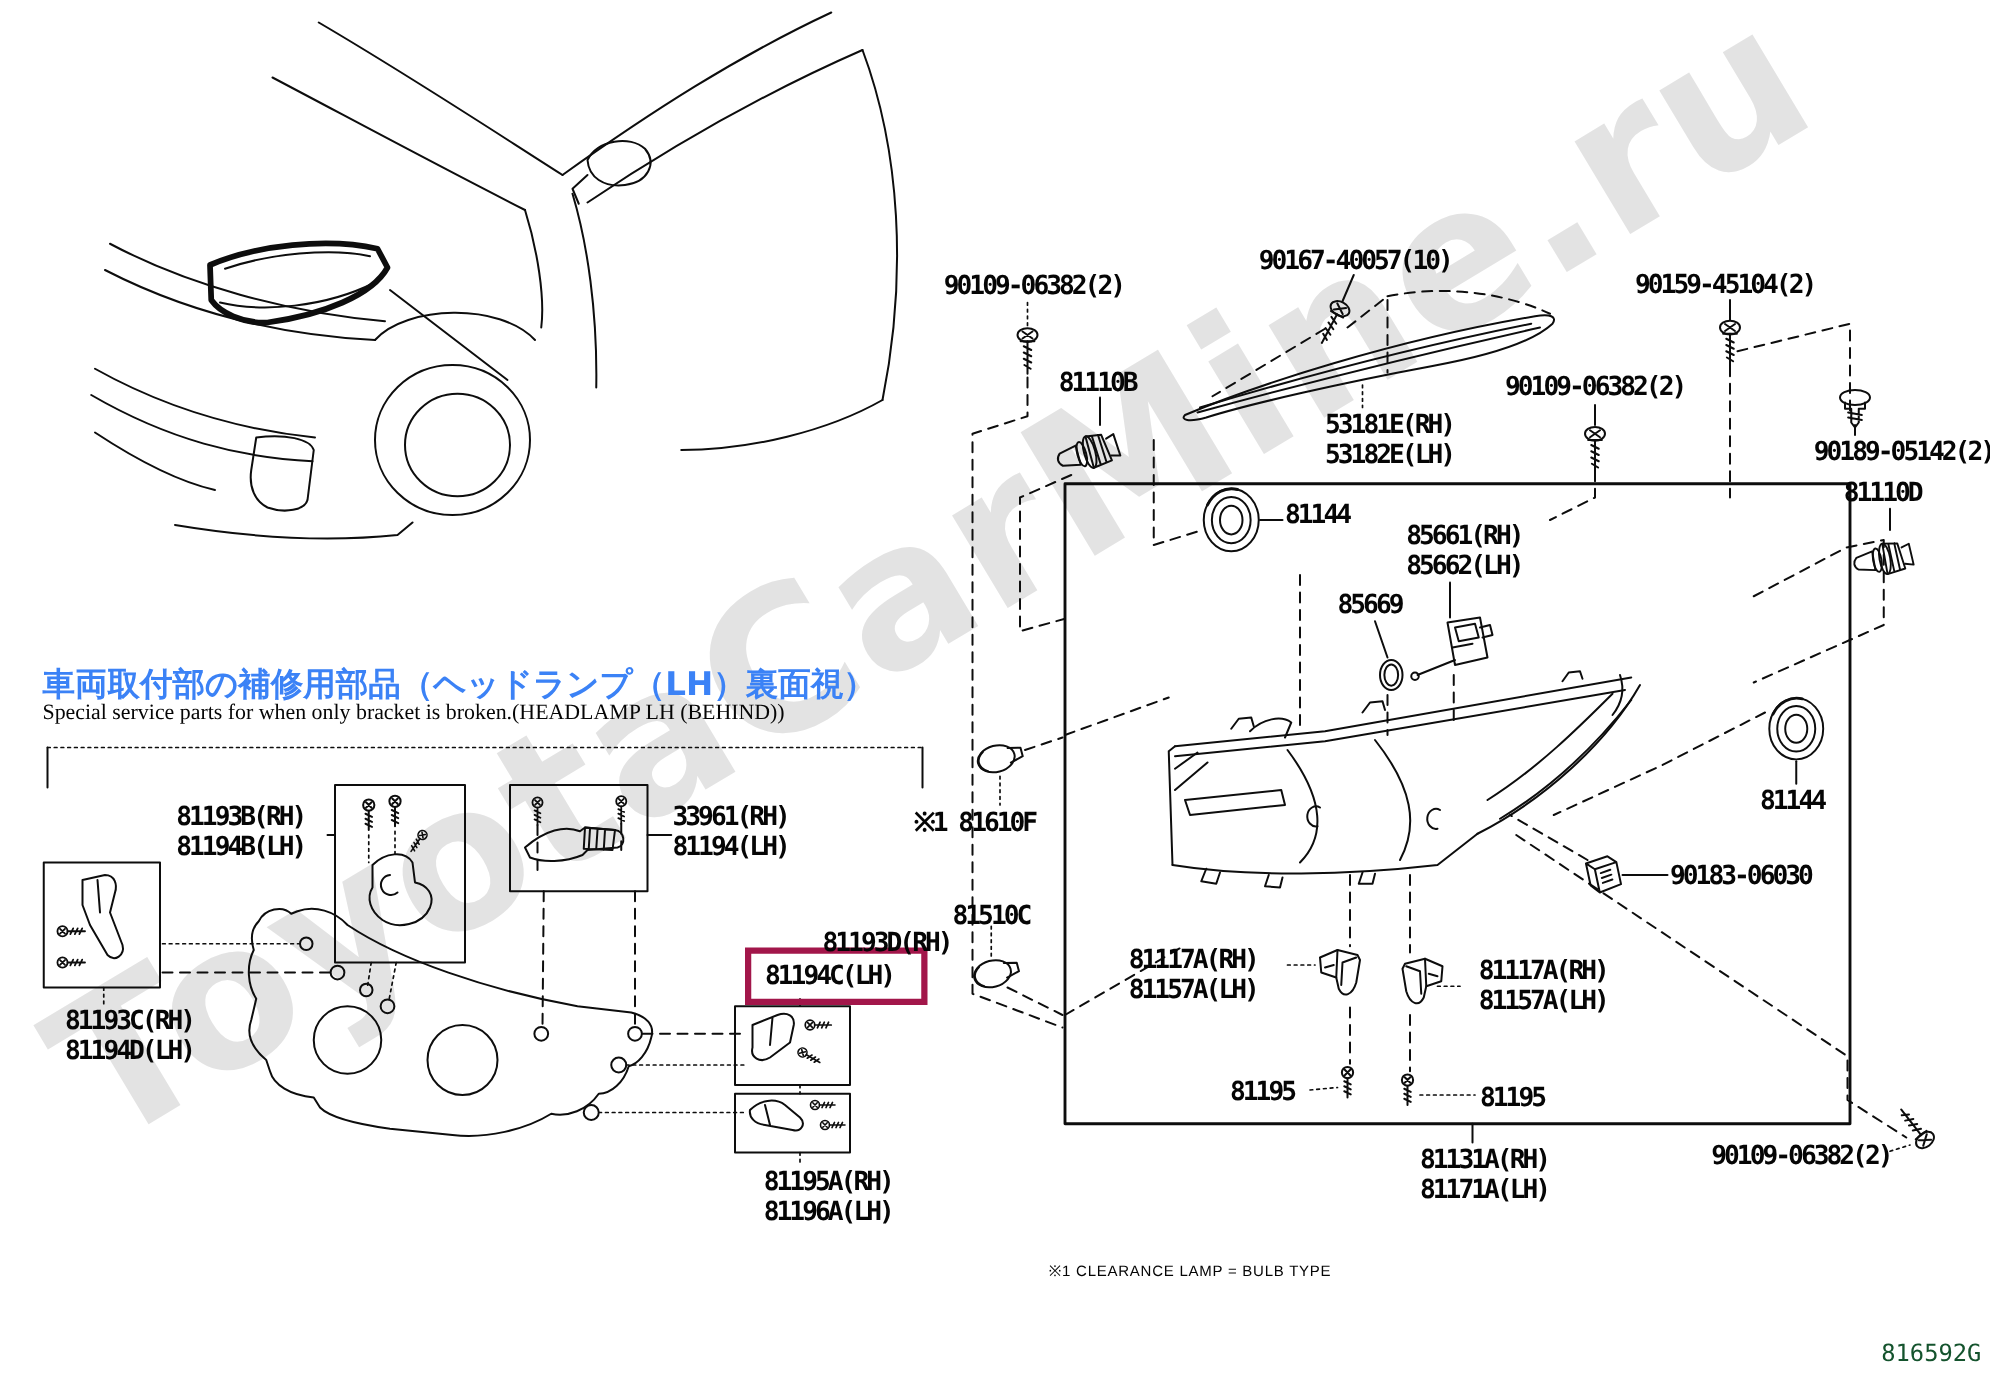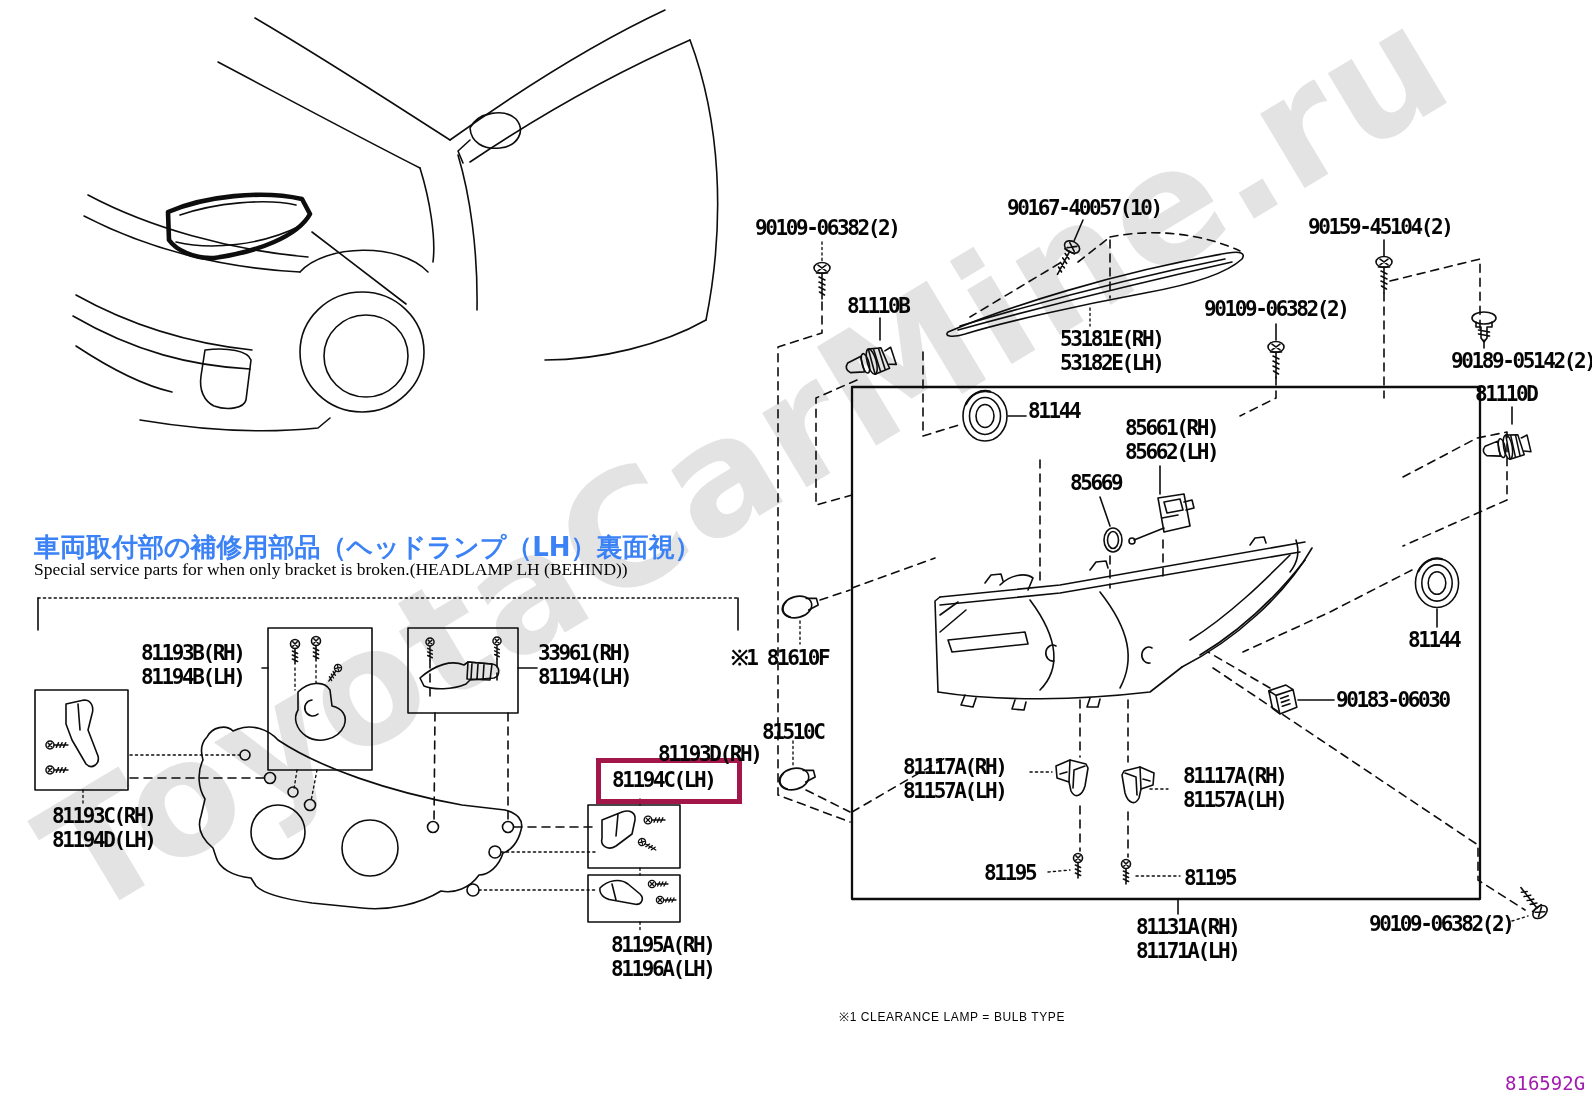--- a/index.html
+++ b/index.html
@@ -12,21 +12,21 @@
   svg.art{position:absolute;left:0;top:0;z-index:1;}
   .pn{position:absolute;z-index:3;font-family:"DejaVu Sans Mono",monospace;font-weight:bold;
       font-size:21px;line-height:24px;letter-spacing:-2.4px;white-space:pre;color:#050505;}
   .hd-jp{position:absolute;z-index:3;font-family:"DejaVu Sans",sans-serif;font-weight:700;
       font-size:26px;color:#3b82f6;white-space:pre;}
   .hd-en{position:absolute;z-index:3;font-family:Liberation Serif, serif;
       font-size:17.5px;color:#050505;white-space:pre;}
   .note{position:absolute;z-index:3;font-family:"Liberation Sans",sans-serif;
       font-size:12px;letter-spacing:.6px;color:#050505;white-space:pre;}
   .code{position:absolute;z-index:3;font-family:"DejaVu Sans Mono",monospace;
-      font-size:19px;color:#a21caf;}
+      font-size:19px;color:#14532d;}
   .hl-box{position:absolute;z-index:2;border:5px solid #a2164a;background:transparent;}
   
   .ln{stroke:#0d0d0d;stroke-width:1.6;fill:none;stroke-linecap:round;stroke-linejoin:round;}
   .b2{stroke-width:2.3;}
   .b4{stroke-width:4.6;}
   .dsh{stroke-dasharray:8 6;}
   .dt{stroke-dasharray:2.2 3.2;stroke-width:1.35;}
 </style>
 </head>
 <body>

